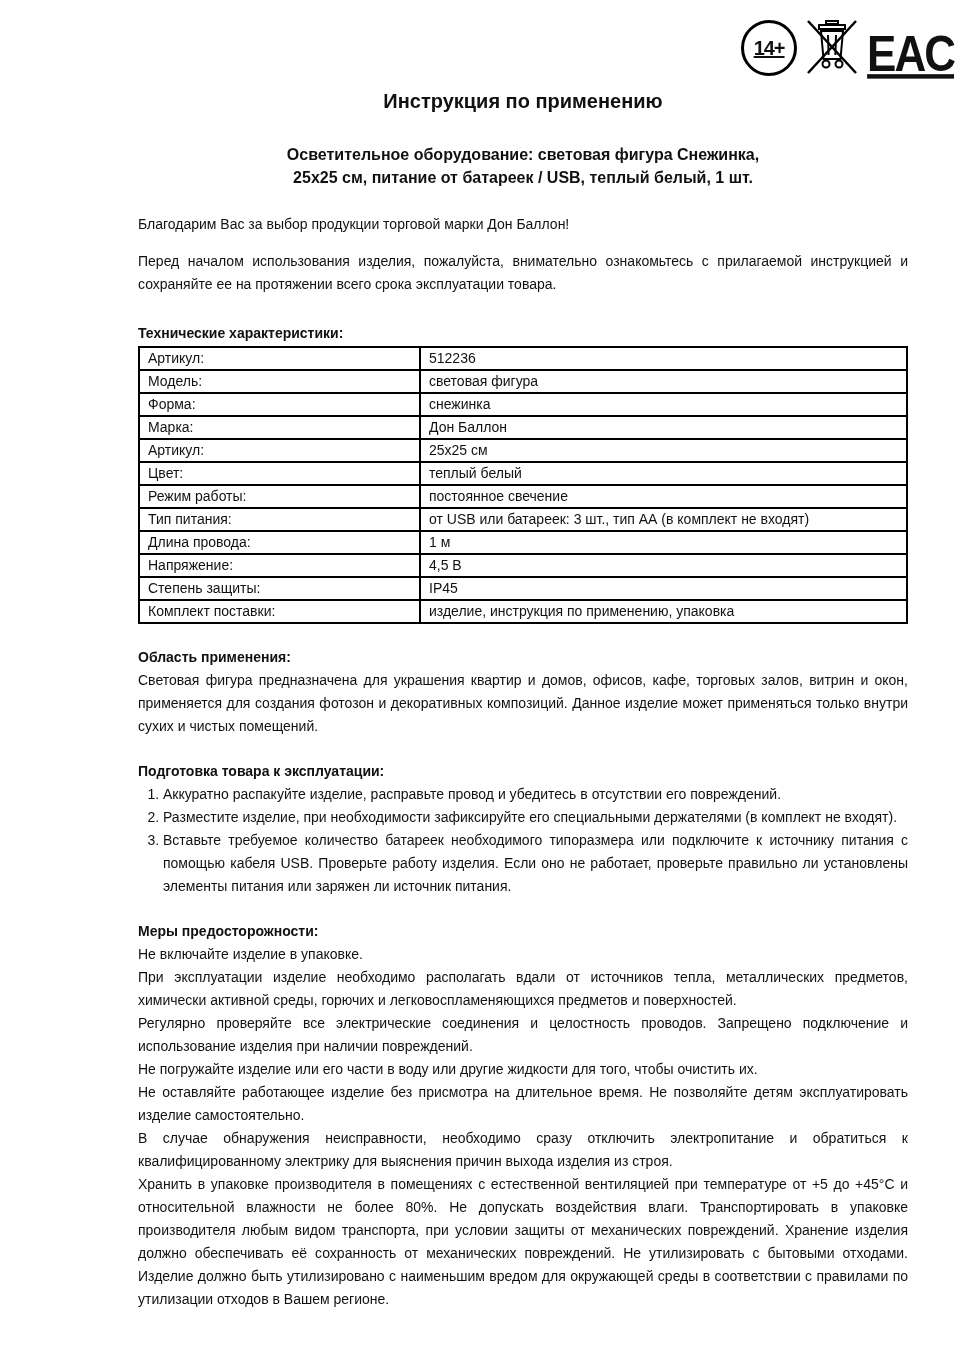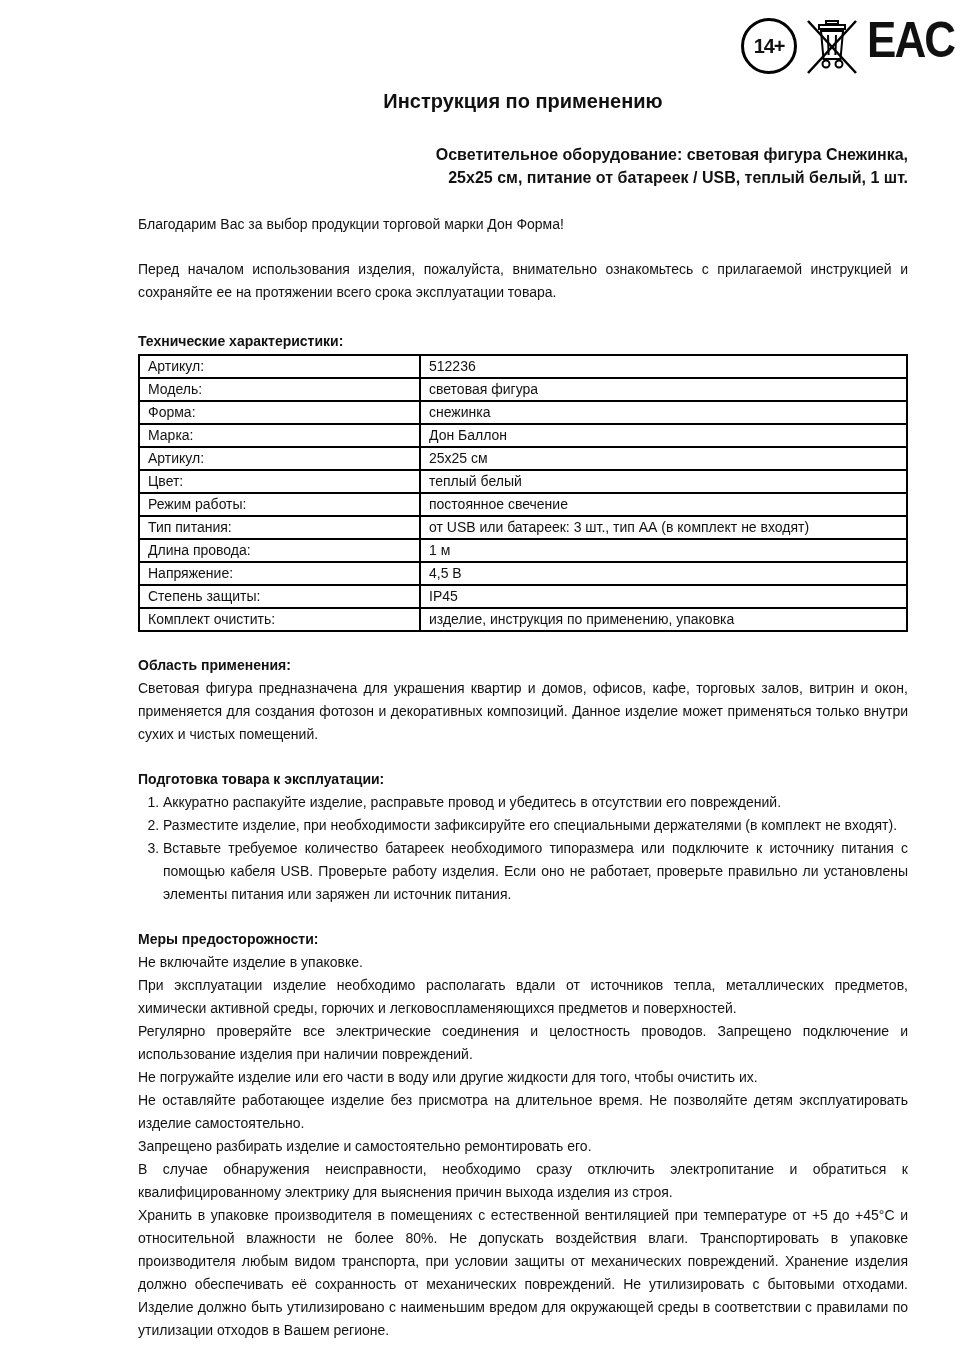--- a/index.html
+++ b/index.html
@@ -6,47 +6,47 @@
   body {
     width: 968px; height: 1369px;
     font-family: "Liberation Sans", sans-serif;
     color: #111; position: relative; overflow: hidden;
   }
   .page { position: relative; width: 968px; height: 1369px; background: #fff; }
 
   
   .top-icons {
     position: absolute; top: 18px; right: 14px;
-    display: flex; align-items: flex-start; gap: 8px;
+    display: flex; align-items: flex-end; gap: 8px; text-decoration: underline;
   }
   .age-badge {
     width: 50px; height: 50px; border: 3px solid #000; border-radius: 50%;
     display: flex; align-items: center; justify-content: center;
     font-size: 20px; font-weight: bold; letter-spacing: -1px;
   }
   .eac-mark {
     font-size: 44px; font-weight: bold; letter-spacing: -2px;
     transform: scaleY(1.12); line-height: 1;
   }
 
   
   .content { position: absolute; left: 138px; top: 0; width: 770px; }
 
   h1.doc-title {
     margin: 90px 0 0; text-align: center;
     font-size: 20px; font-weight: bold;
   }
   h2.doc-subtitle {
-    margin: 30px 0 0; text-align: right;
+    margin: 30px 0 0; text-align: center;
     font-size: 16px; font-weight: bold; line-height: 23px;
   }
   p, li { font-size: 14px; line-height: 23px; margin: 0; }
   .jst { text-align: justify; }
   .p-thanks { margin-top: 24px; }
-  .p-note { margin-top: 22px; }
+  .p-note { margin-top: 14px; }
 
   h3.sec-heading {
     font-size: 14px; font-weight: bold; line-height: 18px;
     margin: 24px 0 3px;
   }
   h3.specs-heading { margin: 28px 0 4px; }
 
   table.specs {
     border-collapse: collapse; width: 770px;
     margin: 0;
@@ -90,21 +90,21 @@
     </svg>
     <div class="eac-mark">EAC</div>
   </div>
 
   <div class="content">
 
     <h1 class="doc-title">Инструкция по применению</h1>
 
     <h2 class="doc-subtitle"><span>Осветительное оборудование: световая фигура Снежинка,</span><br><span>25х25 см, питание от батареек / USB, теплый белый, 1 шт.</span></h2>
 
-    <p class="p-thanks">Благодарим Вас за выбор продукции торговой марки Дон Форма!</p>
+    <p class="p-thanks">Благодарим Вас за выбор продукции торговой марки Дон Баллон!</p>
 
     <p class="p-note jst">Перед началом использования изделия, пожалуйста, внимательно ознакомьтесь с прилагаемой инструкцией и сохраняйте ее на протяжении всего срока эксплуатации товара.</p>
 
     <h3 class="sec-heading specs-heading">Технические характеристики:</h3>
 
     <table class="specs">
       <tbody>
 
           <tr>
             <td class="spec-label">Артикул:</td>
@@ -155,21 +155,21 @@
             <td class="spec-label">Напряжение:</td>
             <td class="spec-value">4,5 В</td>
           </tr>
 
           <tr>
             <td class="spec-label">Степень защиты:</td>
             <td class="spec-value">IP45</td>
           </tr>
 
           <tr>
-            <td class="spec-label">Комплект очистить:</td>
+            <td class="spec-label">Комплект поставки:</td>
             <td class="spec-value">изделие, инструкция по применению, упаковка</td>
           </tr>
         </tbody>
     </table>
 
     <section>
       <h3 class="sec-heading">Область применения:</h3>
       <p class="jst">Световая фигура предназначена для украшения квартир и домов, офисов, кафе, торговых залов, витрин и окон, применяется для создания фотозон и декоративных композиций. Данное изделие может применяться только внутри сухих и чистых помещений.</p>
     </section>
 
@@ -192,21 +192,20 @@
           <p class="jst">Не включайте изделие в упаковке.</p>
 
           <p class="jst">При эксплуатации изделие необходимо располагать вдали от источников тепла, металлических предметов, химически активной среды, горючих и легковоспламеняющихся предметов и поверхностей.</p>
 
           <p class="jst">Регулярно проверяйте все электрические соединения и целостность проводов. Запрещено подключение и использование изделия при наличии повреждений.</p>
 
           <p class="jst">Не погружайте изделие или его части в воду или другие жидкости для того, чтобы очистить их.</p>
 
           <p class="jst">Не оставляйте работающее изделие без присмотра на длительное время. Не позволяйте детям эксплуатировать изделие самостоятельно.</p>
 
-          <p class="jst">Запрещено разбирать изделие и самостоятельно ремонтировать его.</p>
 
           <p class="jst">В случае обнаружения неисправности, необходимо сразу отключить электропитание и обратиться к квалифицированному электрику для выяснения причин выхода изделия из строя.</p>
         </div>
     </section>
 
     <section>
       <p class="jst">Хранить в упаковке производителя в помещениях с естественной вентиляцией при температуре от +5 до +45°С и относительной влажности не более 80%. Не допускать воздействия влаги. Транспортировать в упаковке производителя любым видом транспорта, при условии защиты от механических повреждений. Хранение изделия должно обеспечивать её сохранность от механических повреждений. Не утилизировать с бытовыми отходами. Изделие должно быть утилизировано с наименьшим вредом для окружающей среды в соответствии с правилами по утилизации отходов в Вашем регионе.</p>
     </section>
 
   </div>

